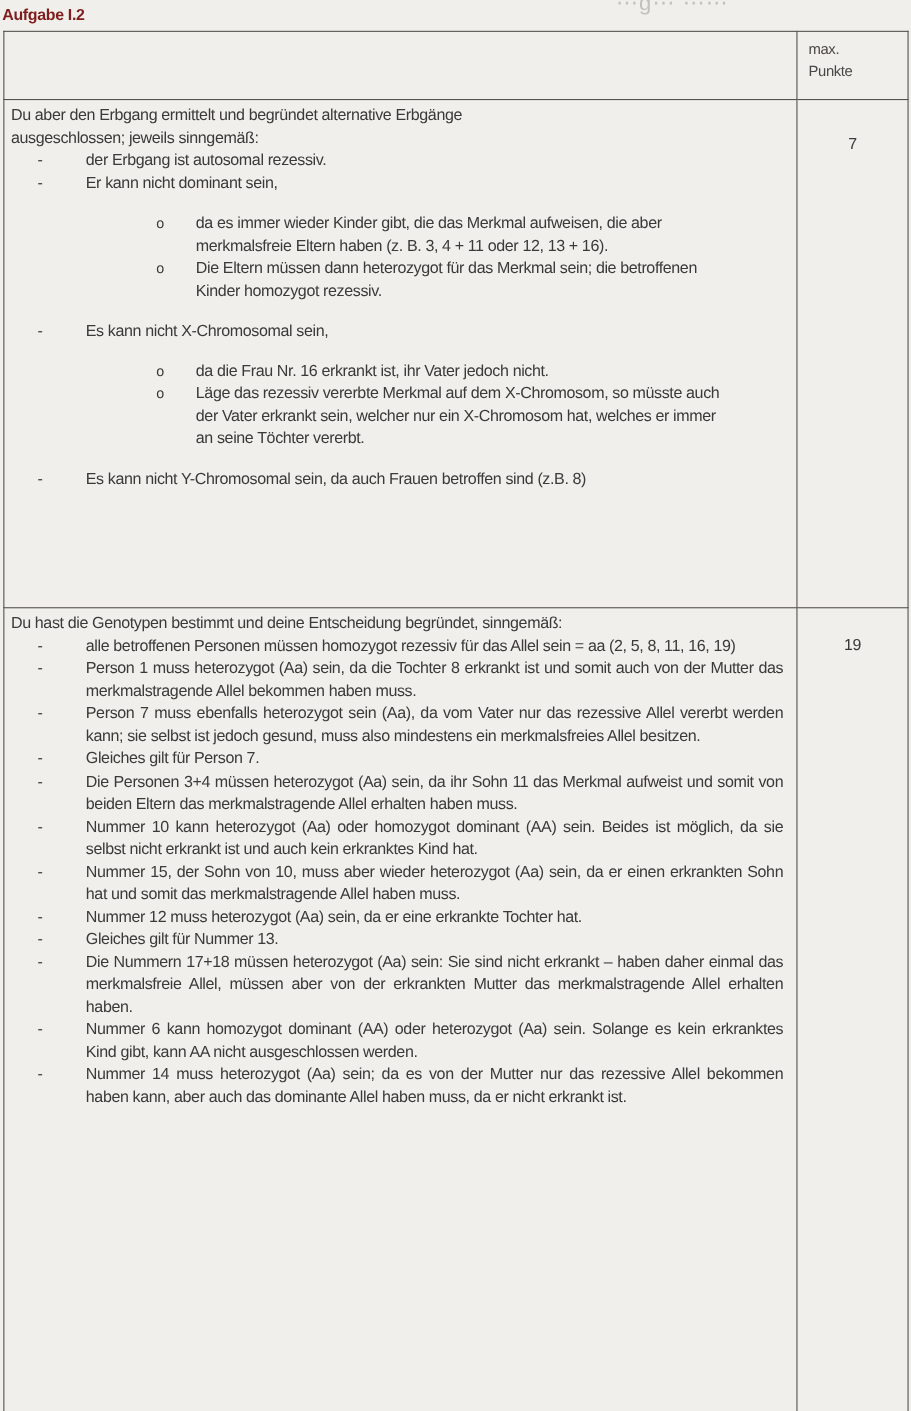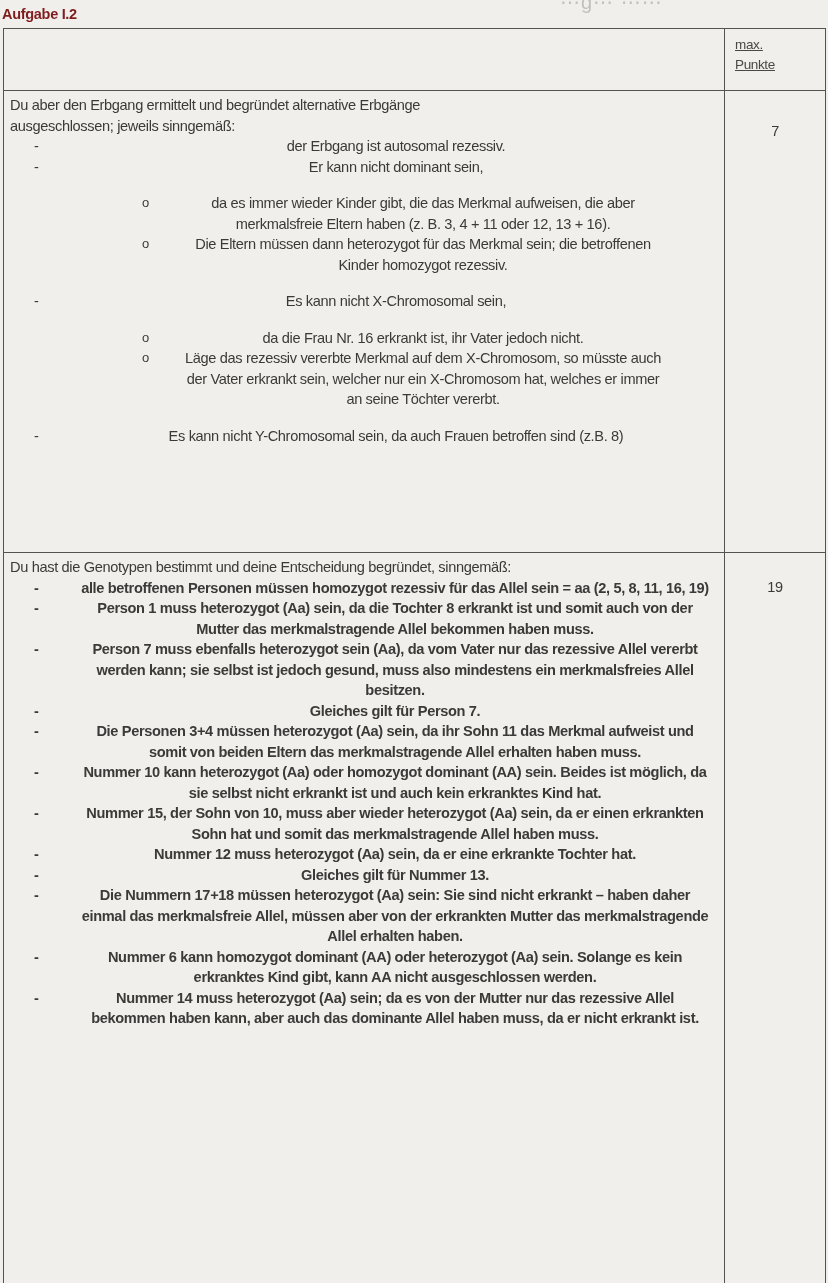--- a/index.html
+++ b/index.html
@@ -29,37 +29,37 @@
   td {
     border: 1.5px solid #555350;
     vertical-align: top;
     font-size: 14.6px;
     line-height: 20.5px;
     letter-spacing: -0.35px;
   }
   col.c1 { width: 721px; }
   col.c2 { width: 101px; }
   .hdr td { height: 55px; }
-  .hdr .pts { padding: 6px 0 0 10px; font-size: 13.5px; line-height: 20px; color: #4a4846; text-decoration: underline; }
+  .hdr .pts { padding: 6px 0 0 10px; font-size: 13.5px; line-height: 20px; color: #4a4846; }
   .r1 td { height: 430px; }
   .r2 td { height: 745px; }
   .main { padding: 4px 10px 0 6px; }
   .points { text-align: center; padding-top: 30px; font-size: 14.5px; }
   .r2 .points { padding-top: 24px; }
   ul.dash { list-style: none; margin: 0; padding: 0 0 0 68px; }
-  ul.dash > li { position: relative; text-align: center; }
+  ul.dash > li { position: relative; }
   ul.dash > li::before {
     content: "-"; position: absolute; left: -44px; top: 0;
   }
   ul.circ { list-style: none; margin: 16px; padding: 0 0 0 84px; }
   ul.circ > li { position: relative; }
   ul.circ > li::before {
     content: "o"; position: absolute; left: -36px; top: 0; font-size: 13px;
   }
-  .just { text-align: justify; font-weight: bold; }
+  .just { text-align: justify; }
   .r1 ul.dash > li.just, .r1 .plain { padding-right: 40px; }
   .r2 ul.dash { padding-right: 2px; }
 </style>
 </head>
 <body>
 
 <div class="cutoff">⋯ɡ⋯ ⋯⋯</div>
 <div class="heading">Aufgabe I.2</div>
 
 <table>

